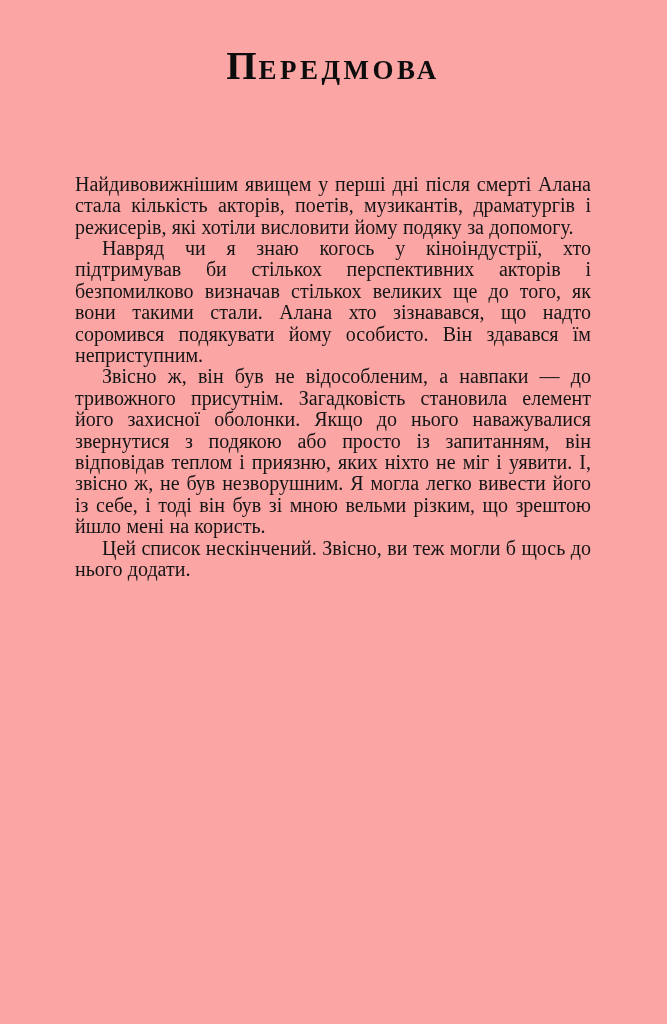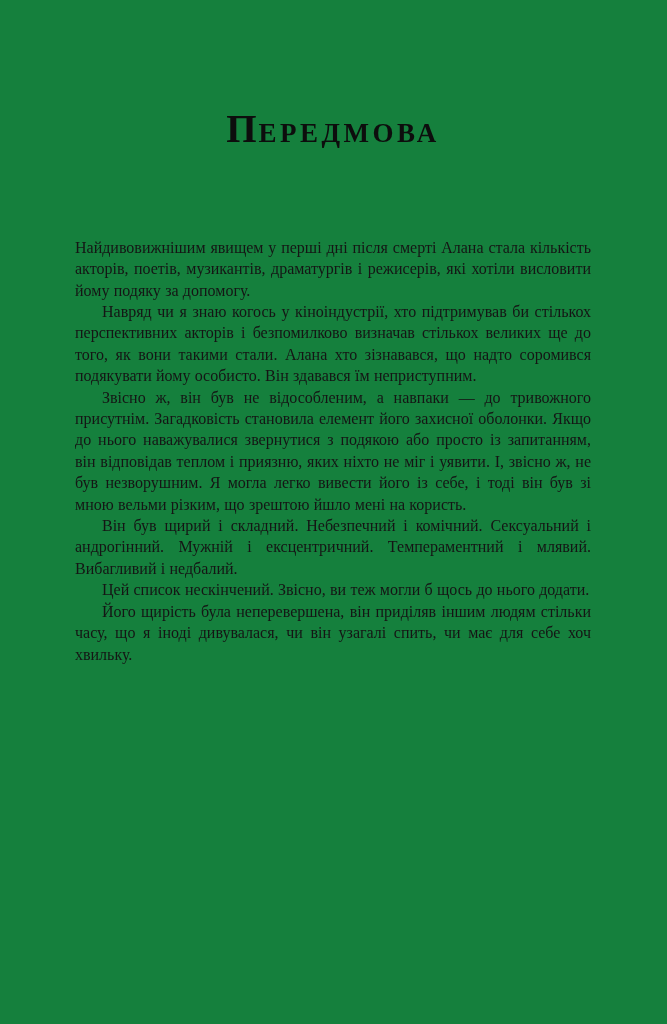--- a/index.html
+++ b/index.html
@@ -13,56 +13,54 @@
     height: 1024px;
     overflow: hidden;
     font-family: "Liberation Serif", "DejaVu Serif", serif;
     color: #111111;
     -webkit-font-smoothing: antialiased;
   }
   .page {
     box-sizing: border-box;
     width: 667px;
     height: 1024px;
-    padding: 106px 76px 0 75px;
-    background: #15803d;
+    padding: 43px 76px 0 75px;
+    background: #fca5a5;
   }
   .chapter-title {
     margin: 0 0 84px 0;
     text-align: center;
     font-weight: bold;
     font-size: 27px;
     line-height: 1.2;
     letter-spacing: 3.5px;
     text-transform: uppercase;
     color: #0d0d0d;
   }
   .chapter-title::first-letter {
     font-size: 39px;
     letter-spacing: 2px;
   }
   .body-text p {
     margin: 0;
-    font-size: 16px;
+    font-size: 20px;
     line-height: 21.4px;
     text-align: justify;
     text-indent: 27px;
     color: #151515;
     word-spacing: 0.3px;
   }
   .body-text p.first {
     text-indent: 0;
   }
 </style>
 </head>
 <body>
 
 <div class="page">
   <h1 class="chapter-title">Передмова</h1>
   <div class="body-text">
       <p class="first">Найдивовижнішим явищем у перші дні після смерті Алана стала кількість акторів, поетів, музикантів, драматургів і режисерів, які хотіли висловити йому подяку за допомогу.</p>
       <p>Навряд чи я знаю когось у кіноіндустрії, хто підтримував би стількох перспективних акторів і безпомилково визначав стількох великих ще до того, як вони такими стали. Алана хто зізнавався, що надто соромився подякувати йому особисто. Він здавався їм неприступним.</p>
       <p>Звісно ж, він був не відособленим, а навпаки — до тривожного присутнім. Загадковість становила елемент його захисної оболонки. Якщо до нього наважувалися звернутися з подякою або просто із запитанням, він відповідав теплом і приязню, яких ніхто не міг і уявити. І, звісно ж, не був незворушним. Я могла легко вивести його із себе, і тоді він був зі мною вельми різким, що зрештою йшло мені на користь.</p>
-      <p>Він був щирий і складний. Небезпечний і комічний. Сексуальний і андрогінний. Мужній і ексцентричний. Темпераментний і млявий. Вибагливий і недбалий.</p>
       <p>Цей список нескінчений. Звісно, ви теж могли б щось до нього додати.</p>
-      <p>Його щирість була неперевершена, він приділяв іншим людям стільки часу, що я іноді дивувалася, чи він узагалі спить, чи має для себе хоч хвильку.</p>
     </div>
 </div>
 
 </body></html>

